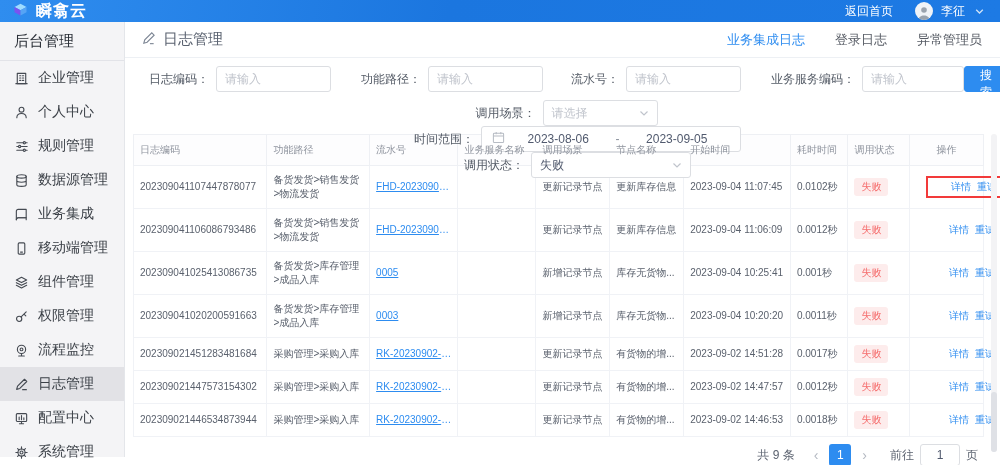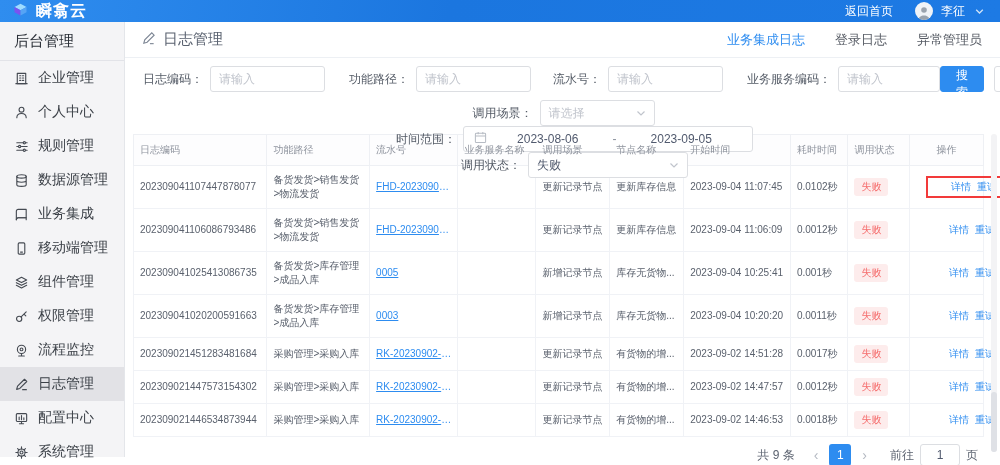--- a/index.html
+++ b/index.html
@@ -27,37 +27,37 @@
   .page-header { height:36px; display:flex; align-items:center; justify-content:space-between;
     padding:0 18px 0 16px; border-bottom:1px solid #edf0f4; }
   .page-title-wrap { display:flex; align-items:center; gap:7px; font-size:15px; color:#5a6270; }
   .tabs { display:flex; gap:30px; font-size:13px; color:#565b64; }
   .tab { cursor:pointer; }
   .tab.active { color:#2d8cf0; }
 
   .filters { padding:8px 16px; }
   .f-row { display:flex; align-items:center; height:26px; margin-bottom:8px; }
   .fg { display:flex; align-items:center; }
-  .f-label { font-size:12px; color:#545b66; text-align:right; margin-right:7px; white-space:nowrap; }
+  .f-label { font-size:12px; color:#545b66; text-align:right; margin-right:7px; white-space:nowrap;margin-left:6px; }
   .w62 { width:62px; } .w48 { width:48px; } .w86 { width:86px; }
   .f-input { width:115px; height:26px; border:1px solid #dcdee2; border-radius:3px; padding:0 8px;
     font-size:12px; color:#515a6e; outline:none; }
   .f-input.w102 { width:102px; }
   .f-input::placeholder { color:#c0c4cc; }
   .ml22 { margin-left:22px; }
   .f-actions { margin-left:auto; display:flex; gap:10px; }
   .btn { height:26px; padding:0 15px; font-size:12px; border-radius:3px; cursor:pointer; }
   .btn-primary { background:#2d8cf0; border:1px solid #2d8cf0; color:#fff; }
   .btn-default { background:#fff; border:1px solid #dcdee2; color:#515a6e; }
   .select-box { width:115px; height:26px; border:1px solid #dcdee2; border-radius:3px; display:flex;
     align-items:center; justify-content:space-between; padding:0 8px; font-size:12px; cursor:pointer; background:#fff; }
   .select-box .ph { color:#c0c4cc; }
   .select-box .val { color:#515a6e; }
   .select-box.w160 { width:160px; }
-  .date-box { width:290px; height:26px; border:1px solid #dcdee2; border-radius:3px; display:flex;
+  .date-box { width:260px; height:26px; border:1px solid #dcdee2; border-radius:3px; display:flex;
     align-items:center; padding:0 10px; font-size:12px; color:#515a6e; cursor:pointer; background:#fff; }
   .date-val { flex:1; text-align:center; }
   .date-sep { color:#8a919c; padding:0 4px; }
 
   .table-wrap { margin:0 16px 0 8px; }
   table { width:100%; border-collapse:collapse; table-layout:fixed; }
   th { font-weight:normal; font-size:10px; color:#8f949e; text-align:left; padding:8px 6px;
     border:1px solid #eef0f4; border-top:1px solid #eef0f4; background:#fdfdfe; }
   th.center, td.center { text-align:center; }
   td { font-size:10px; color:#5a616d; padding:7px 6px; border:1px solid #f0f2f6; line-height:1.4;

